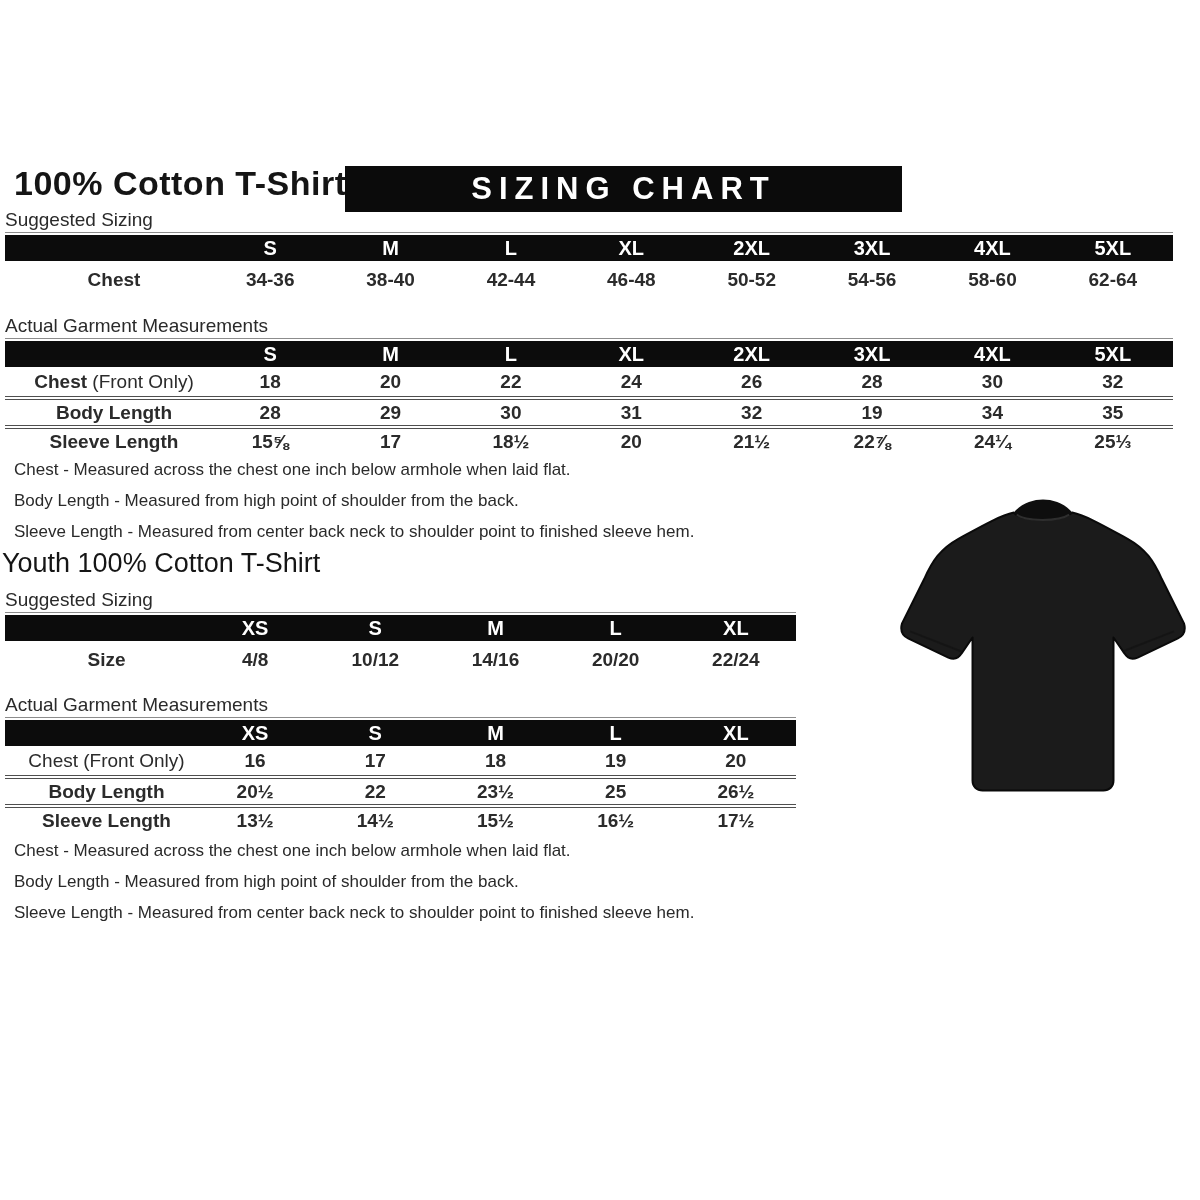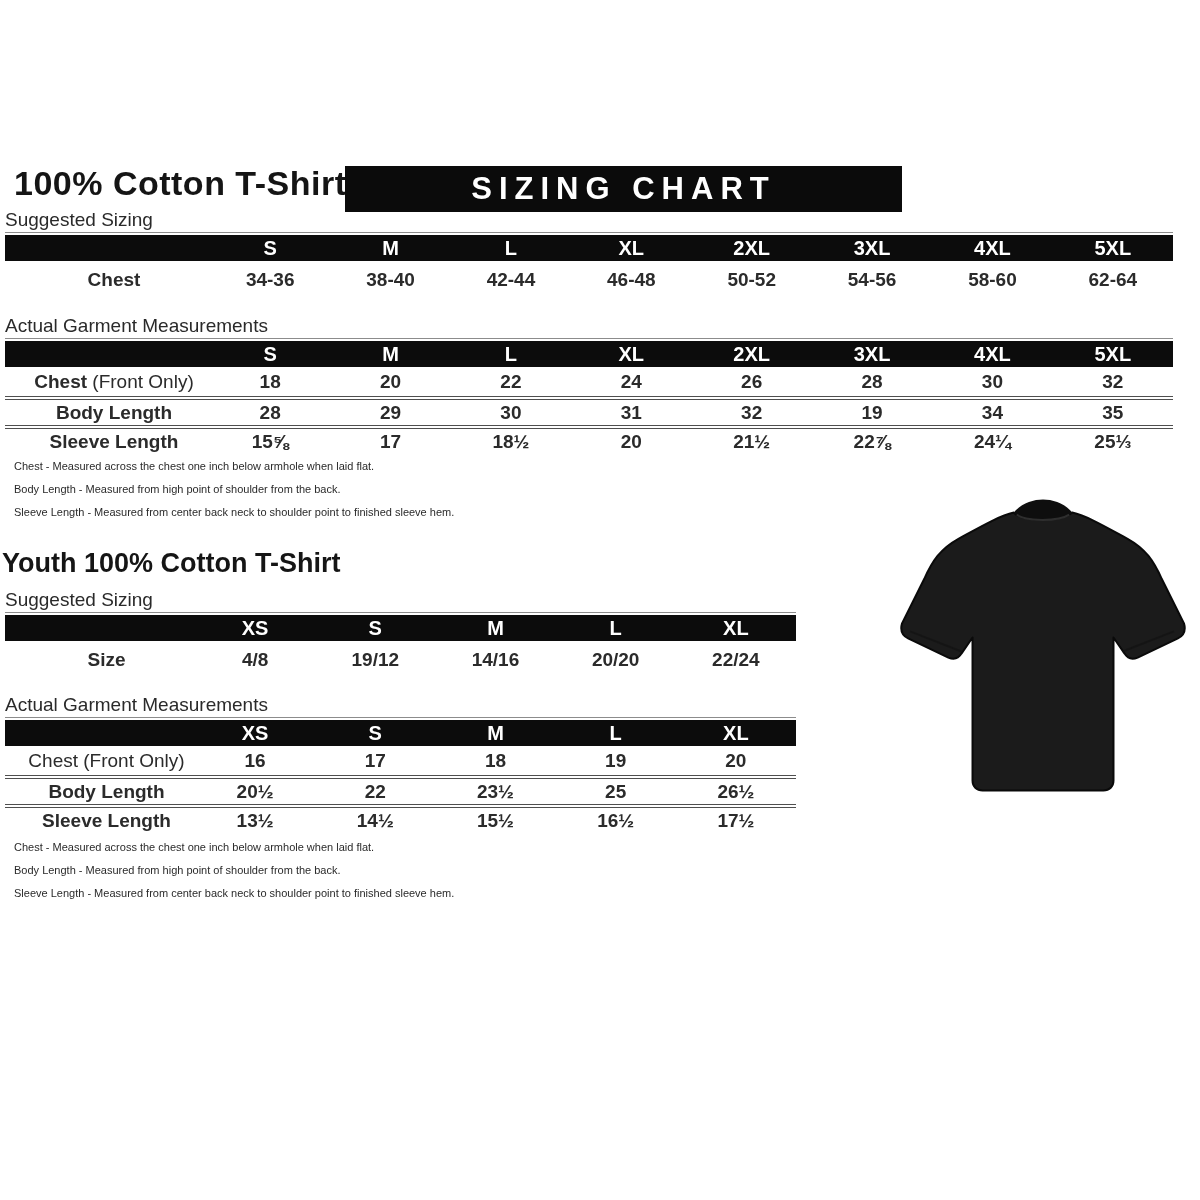--- a/index.html
+++ b/index.html
@@ -31,21 +31,21 @@
     font-weight: bold;
     letter-spacing: 7px;
   }
   .section-label {
     font-size: 19px;
     color: #2a2a2a;
   }
   .youth-title {
     left: 2px; top: 548px;
     font-size: 27px;
-    font-weight: bold;
+    font-weight: normal;
     color: #151515;
   }
 
   table.sizing {
     border-collapse: separate;
     border-spacing: 0;
     table-layout: fixed;
     border-top: 1px solid #8c8c8c;
     font-size: 19px;
     color: #2b2b2b;
@@ -74,21 +74,21 @@
   }
   table.sizing.suggested tbody tr { height: 37px; }
   table.sizing.garment tbody tr { height: 29px; }
   table.sizing.garment tbody tr + tr th,
   table.sizing.garment tbody tr + tr td {
     border-top: 4px double #4f4f4f;
   }
   .b { font-weight: bold; }
   .r { font-weight: normal; }
 
-  .notes { font-size: 11px; color: #2a2a2a; }
+  .notes { font-size: 17px; color: #2a2a2a; }
   .notes .note-line { margin-bottom: 11px; }
 
   .tshirt-wrap { left: 896px; top: 490px; width: 292px; height: 310px; }
 </style>
 </head>
 <body>
 
 <div class="page">
 
   <h1 class="abs main-title">100% Cotton T-Shirt</h1>
@@ -229,21 +229,21 @@
         <th>S</th>
         <th>M</th>
         <th>L</th>
         <th>XL</th>
       </tr>
     </thead>
     <tbody>
       <tr>
         <th>Size</th>
         <td>4/8</td>
-        <td>19/12</td>
+        <td>10/12</td>
         <td>14/16</td>
         <td>20/20</td>
         <td>22/24</td>
       </tr>
     </tbody>
   </table>
 
   <div class="abs section-label" style="left:5px; top:694px;">Actual Garment Measurements</div>
 
   <table class="sizing garment abs" style="left:5px; top:717px; width:791px;">

